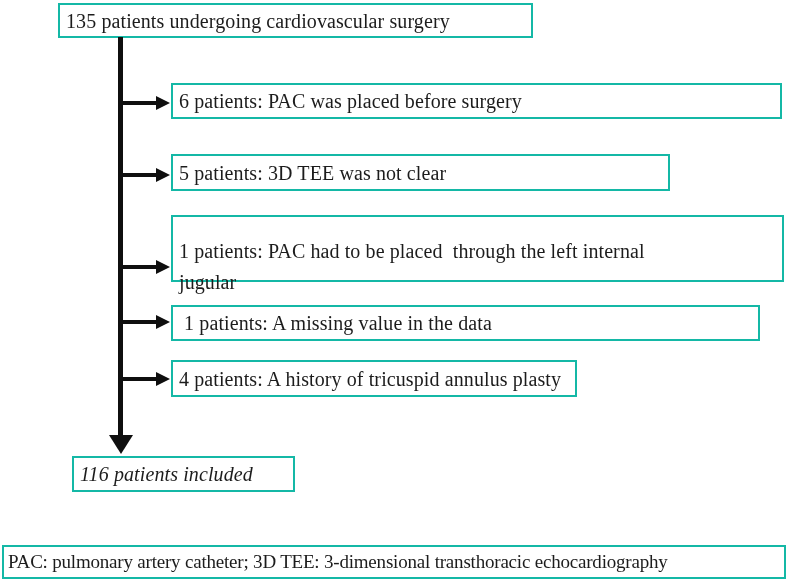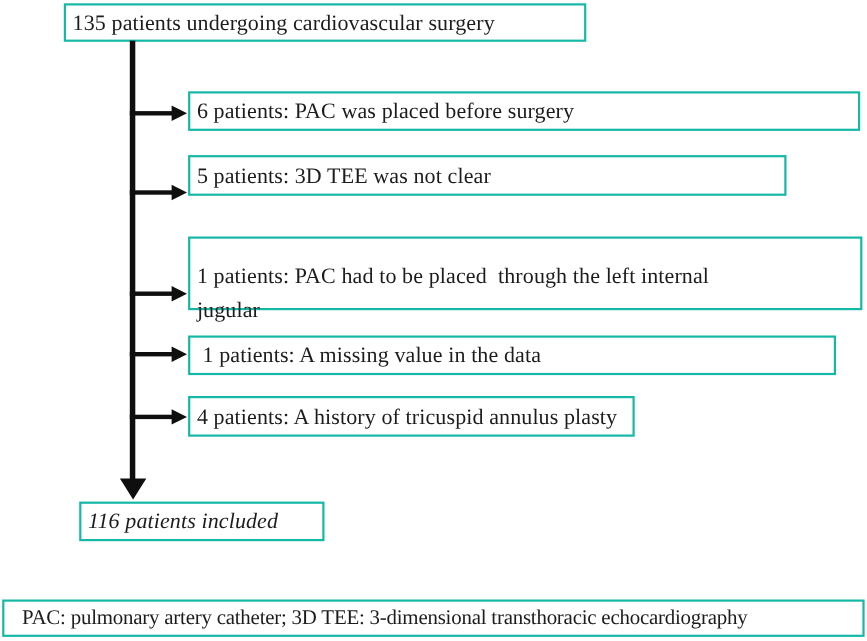--- a/index.html
+++ b/index.html
@@ -23,28 +23,28 @@
     letter-spacing: 0.1px;
     color: #1c1c1c;
     display: flex;
     align-items: center;
     padding-left: 6px;
     white-space: pre-wrap;
     line-height: 1.2;
   }
   .box-start   { left: 58px;  top: 3px;   width: 475px; height: 35px; }
   .box-excl-0  { left: 171px; top: 83px;  width: 611px; height: 36px; }
-  .box-excl-1  { left: 171px; top: 141px; width: 544px; height: 37px; }
+  .box-excl-1  { left: 171px; top: 154px; width: 499px; height: 37px; }
   .box-excl-2  { left: 171px; top: 215px; width: 613px; height: 67px;
                  align-items: flex-start; padding-top: 19px; line-height: 31px; }
   .box-excl-3  { left: 171px; top: 305px; width: 589px; height: 36px; }
   .box-excl-4  { left: 171px; top: 360px; width: 406px; height: 37px; }
   .box-end     { left: 72px;  top: 456px; width: 223px; height: 36px; font-style: italic; }
   .box-legend  { left: 2px;   top: 545px; width: 784px; height: 34px;
-                 font-size: 19px; letter-spacing: -0.2px; padding-left: 16px; }
+                 font-size: 19px; letter-spacing: -0.2px; padding-left: 4px; }
   .trunk-line {
     position: absolute;
     left: 118px; top: 37px;
     width: 5px; height: 400px;
     background: #0f0f0f;
   }
   .trunk-head {
     position: absolute;
     left: 109px; top: 435px;
     width: 0; height: 0;

